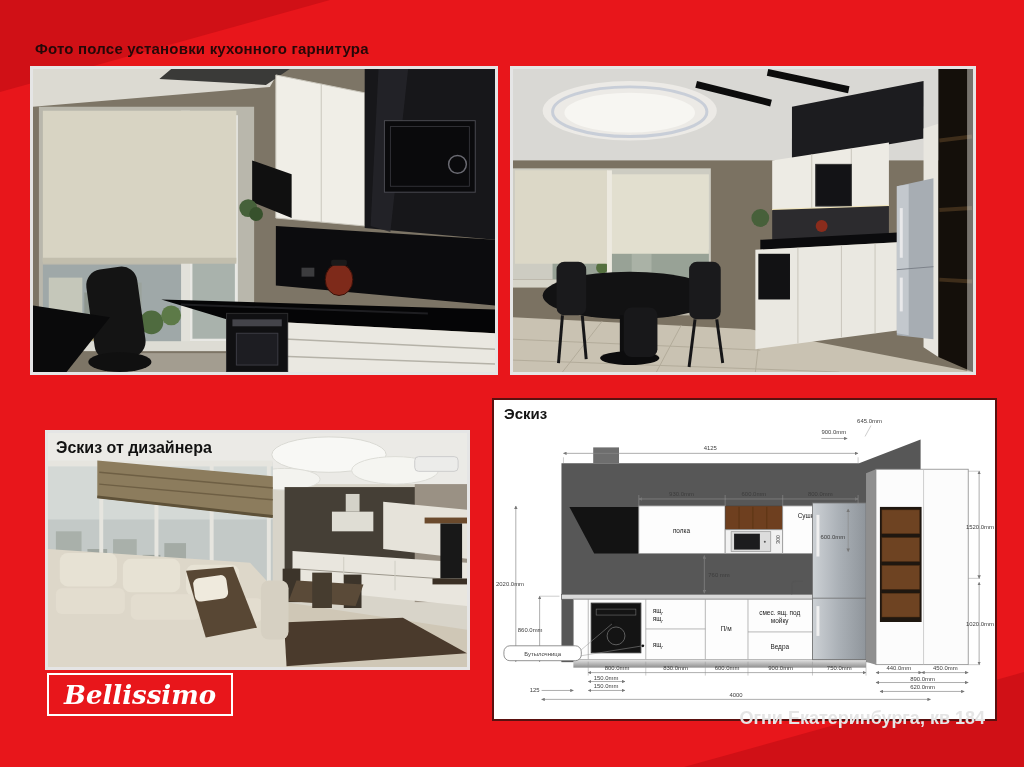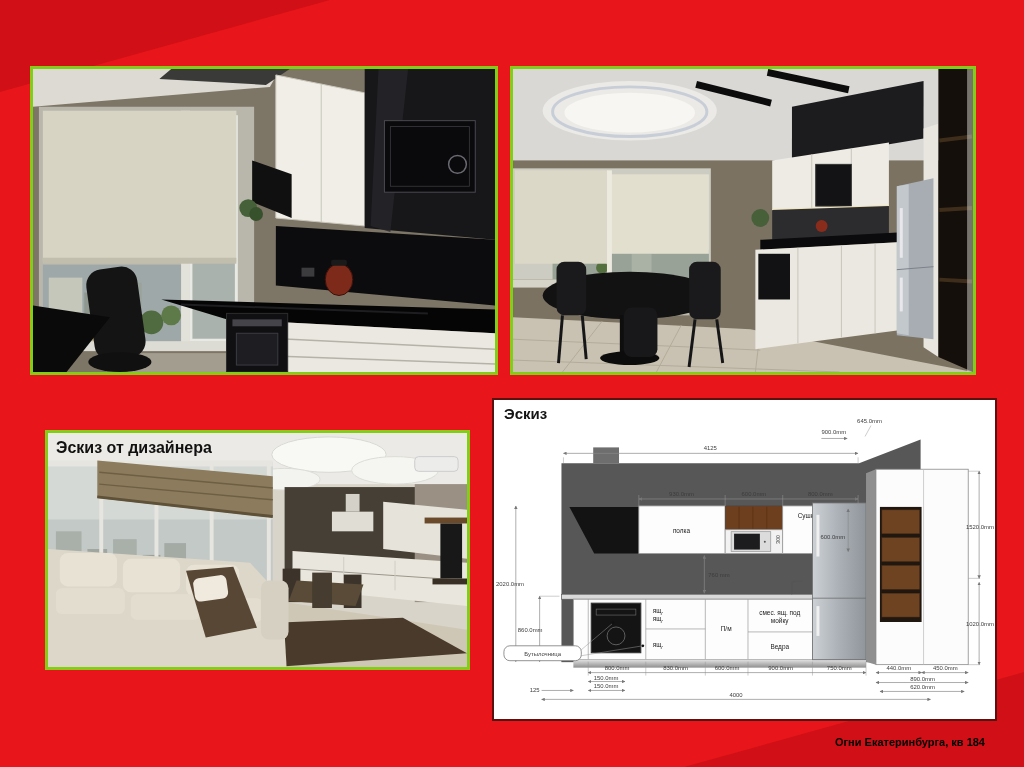--- a/index.html
+++ b/index.html
@@ -4,48 +4,49 @@
 <style>
   html,body{margin:0;padding:0;background:#333;}
   .slide{position:relative;width:1024px;height:767px;overflow:hidden;
          font-family:"Liberation Sans",sans-serif;background:#e8161b;}
   .accent{position:absolute;background:#d01016;}
   .accent.tl{left:0;top:0;width:330px;height:92px;clip-path:polygon(0 0,100% 0,0 100%);}
   .accent.br{right:0;bottom:0;width:340px;height:95px;clip-path:polygon(100% 0,100% 100%,0 100%);}
   .caption{position:absolute;font-size:15px;font-weight:bold;color:#260808;letter-spacing:.2px;}
   .c1{left:35px;top:40px;}
   .c2{left:512px;top:40px;}
-  .photo{position:absolute;border:3px solid #84cc16;box-sizing:border-box;overflow:hidden;background:#fef9c3;}
+  .photo{position:absolute;border:3px solid #e5e5e5;box-sizing:border-box;overflow:hidden;background:#fef9c3;}
   .p1{left:30px;top:66px;width:468px;height:309px;}
   .p2{left:510px;top:66px;width:466px;height:309px;}
   .p3{left:45px;top:430px;width:425px;height:240px;}
   .photo svg{display:block;width:100%;height:100%;}
   .overlay-label{position:absolute;left:8px;top:6px;font-size:16px;font-weight:bold;color:#111;}
   .panel{position:absolute;left:492px;top:398px;width:505px;height:323px;background:#fff;
          border:2px solid #5a1110;box-sizing:border-box;}
   .panel-title{position:absolute;left:10px;top:5px;font-size:15px;font-weight:bold;color:#141414;}
   .panel svg{display:block;width:100%;height:100%;}
   .logo-box{position:absolute;left:47px;top:673px;width:186px;height:43px;border:2px solid #fff;
             box-sizing:border-box;display:flex;align-items:center;justify-content:center;}
   .logo-text{font-family:"DejaVu Serif",serif;font-style:italic;font-weight:bold;
              font-size:26px;color:#fff;}
-  .footer{position:absolute;right:39px;top:708px;font-size:11px;font-weight:bold;color:#000000;margin-top:28px;}
+  .footer{position:absolute;right:39px;top:708px;font-size:18px;font-weight:bold;color:#e5e5e5;}
   .dt{fill:#3d3d3d;font-size:6px;font-family:"Liberation Sans",sans-serif;}
   .dts{fill:#3d3d3d;font-size:5px;font-family:"Liberation Sans",sans-serif;}
   .lb{fill:#222;font-size:6.5px;font-family:"Liberation Sans",sans-serif;}
   .dl{stroke:#8a8a8a;stroke-width:0.7;}
   .xl{stroke:#9a9a9a;stroke-width:0.5;}
 </style>
 </head>
 <body>
 
 <div class="slide">
   <div class="accent tl"></div>
   <div class="accent br"></div>
 
+  <div class="caption c1">Фото полсе установки кухонного гарнитура</div>
 
   <div class="photo p1">
     <svg viewBox="0 0 468 305" preserveAspectRatio="none">
       <rect x="0" y="0" width="468" height="305" fill="#7d7566"></rect>
       <polygon points="0,0 250,0 240,18 0,38" fill="#dcdad2"></polygon>
       <polygon points="140,0 260,0 236,16 128,10" fill="#3a3a38"></polygon>
       <g>
         <rect x="6" y="38" width="218" height="240" fill="#b9b7ac"></rect>
         <rect x="10" y="197" width="146" height="78" fill="#9fa8a8"></rect>
         <rect x="16" y="210" width="34" height="64" fill="#c5c7ba"></rect>
@@ -411,15 +412,18 @@
         <line class="xl" x1="88" y1="240" x2="120" y2="213"></line>
           <circle cx="120" cy="213" r="1.4" fill="#111"></circle>
         <line class="xl" x1="88" y1="246" x2="150" y2="236"></line>
           <circle cx="150" cy="236" r="1.4" fill="#111"></circle>
         <rect x="10" y="236" width="78" height="15" rx="6" fill="#fff" stroke="#777" stroke-width="0.8"></rect>
         <text class="dt" x="49" y="246" text-anchor="middle">Бутылочница</text>
       </g>
     </svg>
   </div>
 
+  <div class="logo-box">
+    <span class="logo-text">Bellissimo</span>
+  </div>
 
   <div class="footer">Огни Екатеринбурга, кв 184</div>
 </div>
 
 </body></html>

